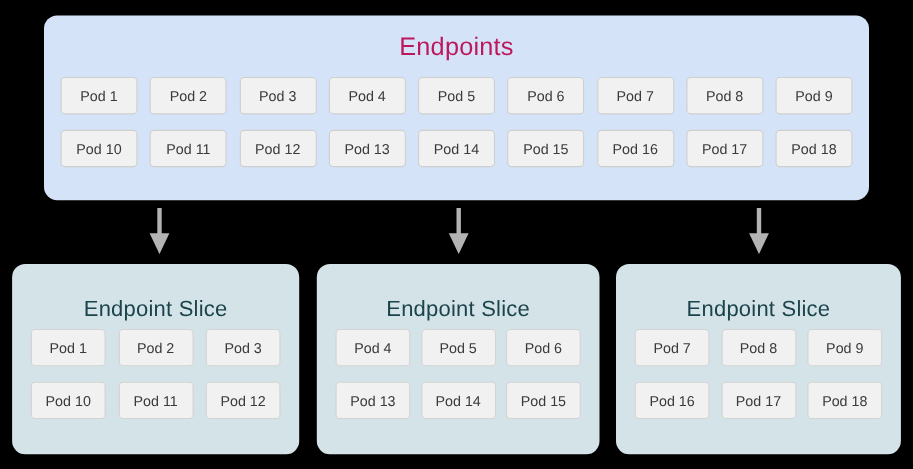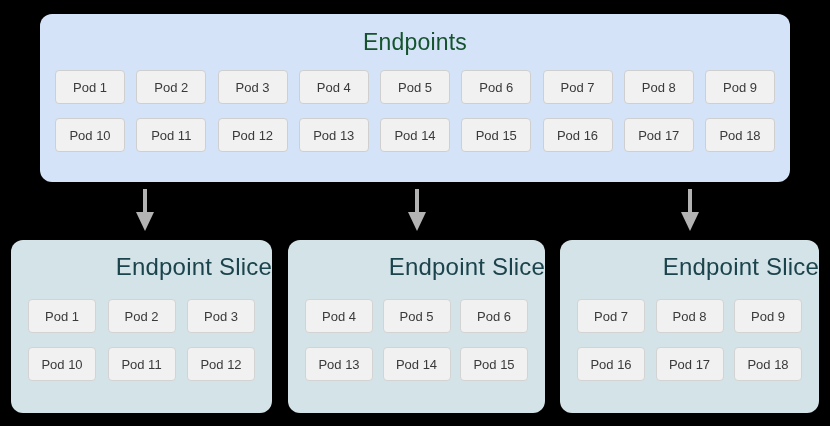--- a/index.html
+++ b/index.html
@@ -34,21 +34,21 @@
     box-sizing: border-box;
   }
 
   .endpoints-title {
     position: absolute;
     left: 0;
     top: 14px;
     width: 100%;
     text-align: center;
     font-size: 23px;
-    color: #14532d;
+    color: #be185d;
     letter-spacing: 0.2px;
     line-height: 28px;
   }
 
   .endpoints-rows {
     position: absolute;
     left: 15px;
     top: 56px;
     right: 15px;
   }
@@ -89,24 +89,24 @@
     top: 240px;
     height: 173px;
     background: #d4e3e7;
     border-radius: 12px;
     box-sizing: border-box;
   }
 
   .slice-title {
     position: absolute;
     left: 0;
-    top: 13px;
+    top: 28px;
     width: 100%;
-    text-align: right;
-    font-size: 24px;
+    text-align: center;
+    font-size: 20px;
     color: #1b434c;
     letter-spacing: 0.2px;
     line-height: 27px;
   }
 
   .slice-rows {
     position: absolute;
     left: 17px;
     right: 17px;
     top: 59px;

